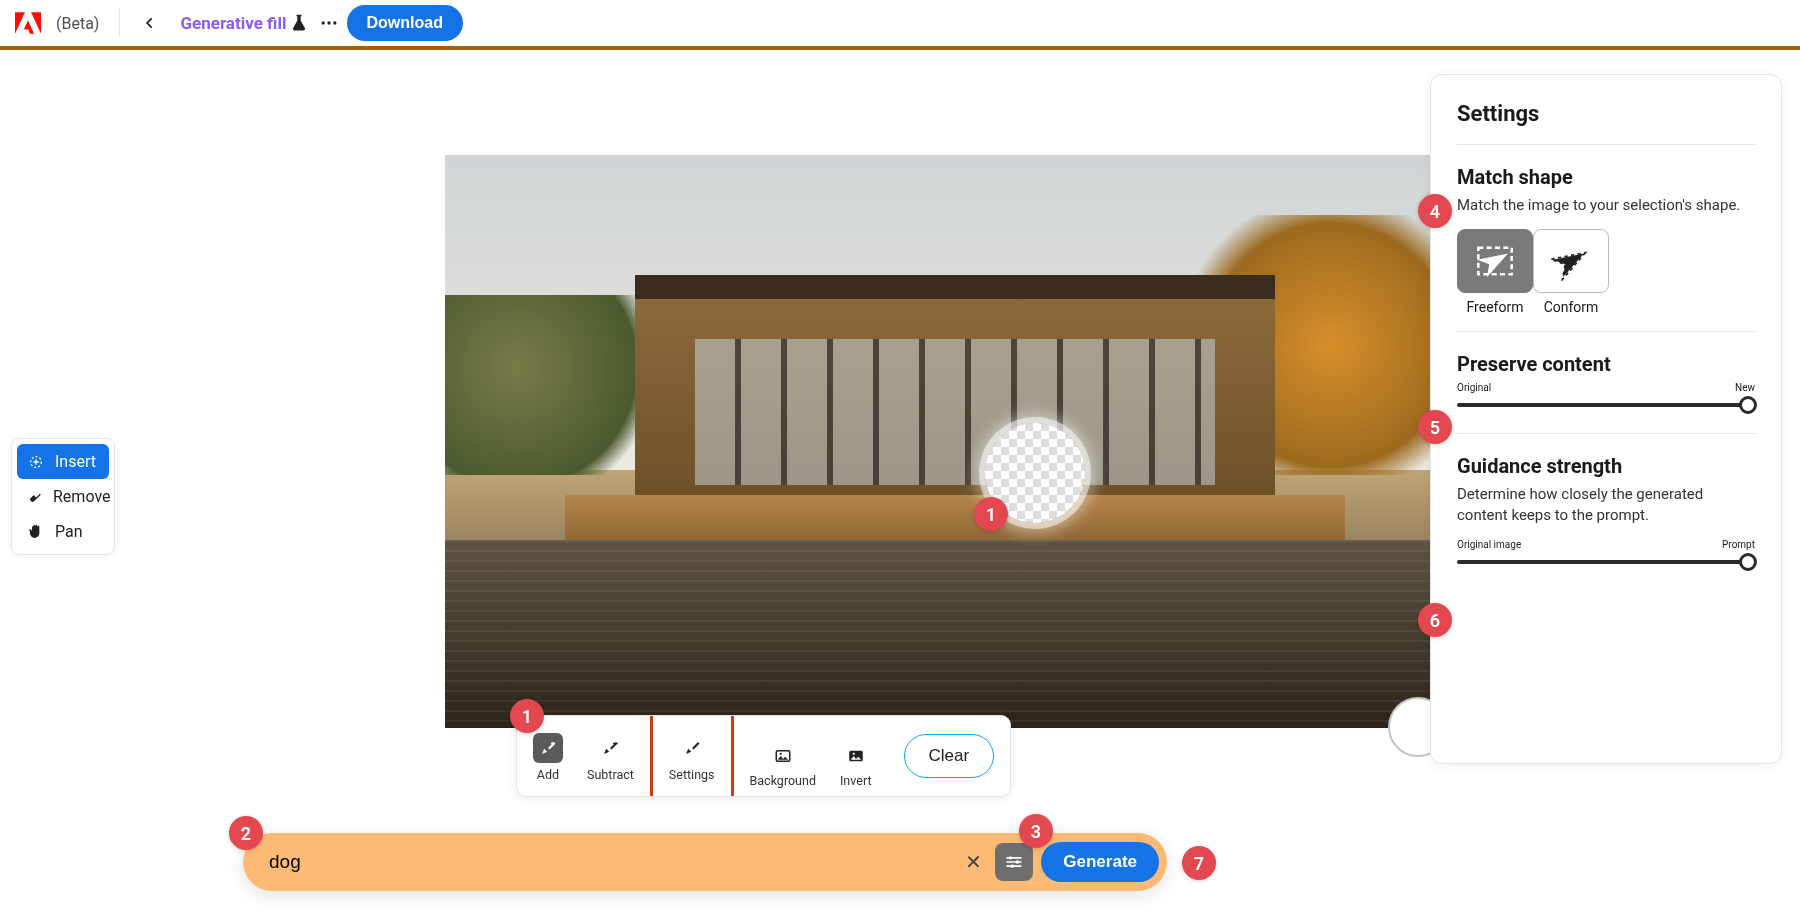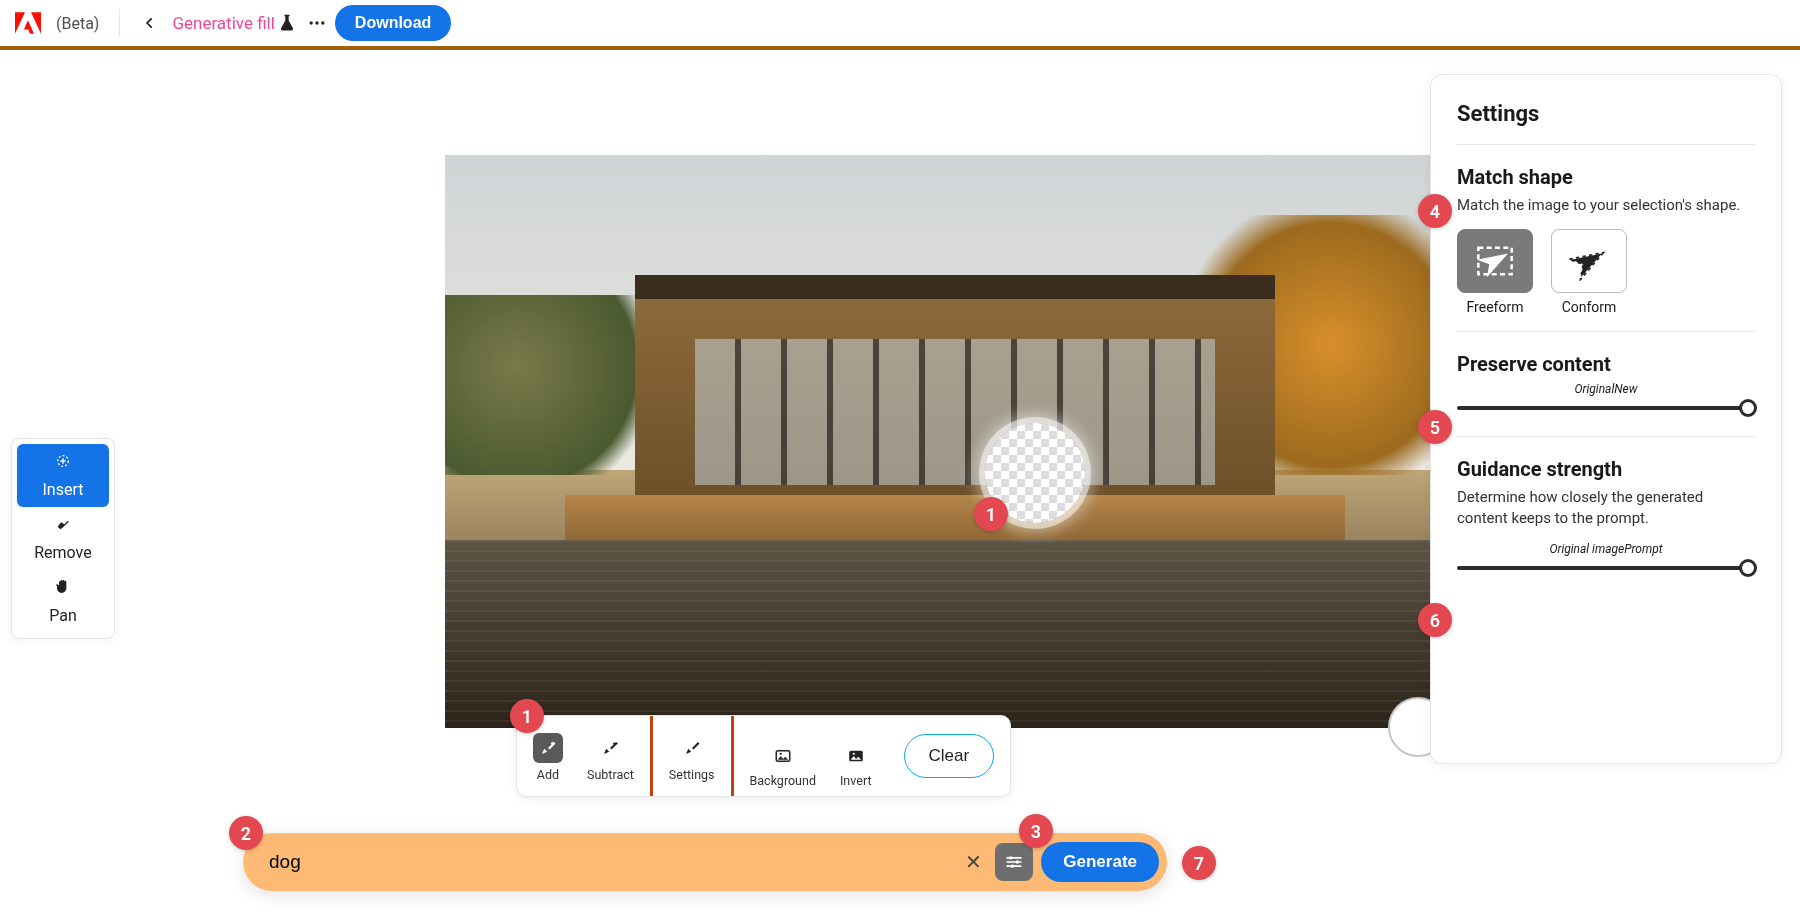--- a/index.html
+++ b/index.html
@@ -20,21 +20,21 @@
   display: flex;
   align-items: center;
   padding: 0 14px;
   justify-content: flex-start;
 }
 .header-left { display: flex; align-items: center; gap: 12px; }
 .adobe-logo { width: 28px; height: 28px; display: flex; align-items: center; justify-content: center;}
 .beta-label { font-size: 16px; color: #505050; margin-left: 2px;}
 .vdiv { width: 1px; height: 28px; background: #e5e5e5; margin: 0 8px; }
 .back-chevron { width: 20px; height: 20px; display:flex;align-items:center;justify-content:center;cursor:pointer;}
-.page-title { font-size: 17px; font-weight: 400; color: #ec4899; }
+.page-title { font-size: 17px; font-weight: 700; color: #8b5cf6; margin-left: 8px;}
 .header-right { display: flex; align-items: center; gap: 6px; }
 .icon-btn { width: 24px; height: 24px; display: flex; align-items: center; justify-content: center; cursor:pointer;}
 .download-btn {
   background: #1473e6;
   color: #fff;
   border: none;
   border-radius: 18px;
   height: 36px;
   padding: 0 20px;
   font-size: 16px;
@@ -63,21 +63,20 @@
   width: 104px;
   box-shadow: 0 2px 8px rgba(0,0,0,0.05);
 }
 .tool-item {
   display: flex; align-items: center; gap: 10px;
   padding: 8px 10px;
   border-radius: 6px;
   cursor: pointer;
   font-size: 16px;
   color: #222;
-  flex-direction: column;
 }
 .tool-item.active { background: #1473e6; color: #fff; }
 .tool-icon { width: 18px; height: 18px; display:flex; align-items:center; justify-content:center;}
 
 
 .canvas-wrap {
   position: absolute;
   left: 445px;
   top: 105px;
   width: 990px;
@@ -174,29 +173,29 @@
   width: 352px; height: 690px;
   background:#fff; border:1px solid #e5e5e5; border-radius: 12px;
   padding: 26px 26px 10px;
   box-shadow: 0 2px 12px rgba(0,0,0,0.06);
   overflow:hidden;
 }
 .settings-title { font-size: 22px; font-weight: 700; margin-bottom: 18px;}
 .hr { height:1px; background:#e5e5e5; margin: 4px 0 20px;}
 .section-title { font-size: 20px; font-weight:700; margin-bottom:6px;}
 .section-desc { font-size: 15px; color:#333; margin-bottom: 14px; line-height:1.35;}
-.shape-options { display:flex; gap:18px; margin-bottom:16px;}
+.shape-options { display:flex; margin-bottom:16px;}
 .shape-opt { display:flex; flex-direction:column; align-items:center; gap:6px; cursor:pointer;}
 .shape-box {
   width:76px;height:64px;border:1px solid #bbb;border-radius:8px;
   display:flex;align-items:center;justify-content:center;background:#fff;
 }
 .shape-box.selected { background:#7a7a7a; border-color:#7a7a7a;}
 .shape-label { font-size:14px;}
-.slider-row { display:flex; justify-content:center; font-size:12px; margin-bottom:6px;font-style:italic;}
+.slider-row { display:flex; justify-content:space-between; font-size:10px; margin-bottom:6px;}
 .slider-track {
   position:relative; height:4px; background:#2b2b2b; border-radius:2px; margin: 10px 0 26px;
 }
 .slider-thumb {
   position:absolute; right:-2px; top:50%; transform:translate(0,-50%);
   width:18px;height:18px;border-radius:50%;background:#fff;border:3px solid #2b2b2b;
 }
 
 
 .badge {

